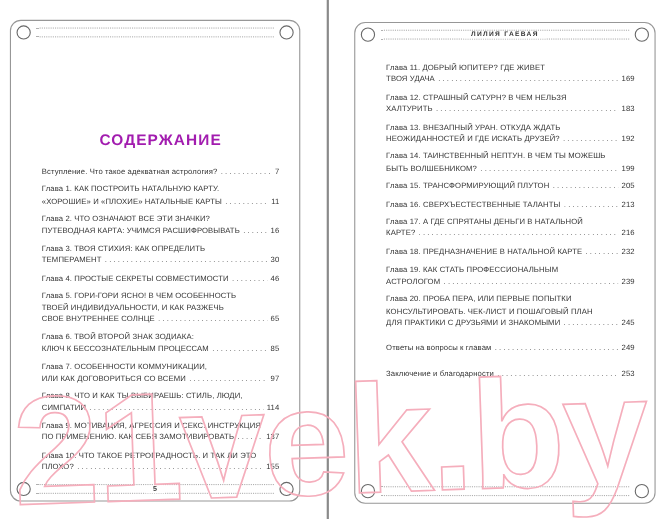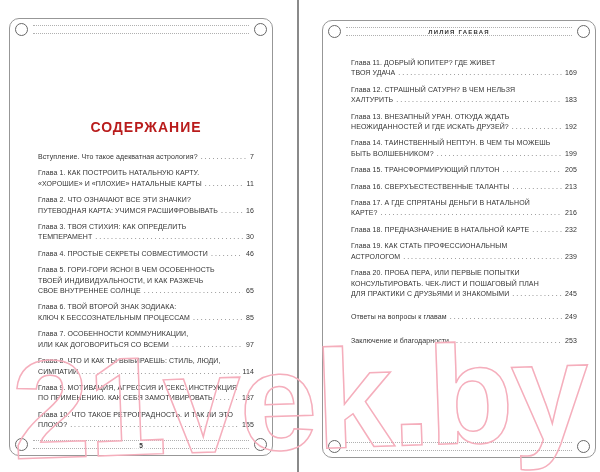--- a/index.html
+++ b/index.html
@@ -43,21 +43,21 @@
   }
   .strip-label.folio{font-size:6.5px;font-weight:600;letter-spacing:0;}
 
   
   .content{
     position:absolute;left:0;right:0;top:0;bottom:0;
     padding:0 18px 0 28px;box-sizing:border-box;
   }
   .book-title{
     margin-top:100px;margin-bottom:17px;text-align:center;
-    font-size:14px;font-weight:bold;letter-spacing:1px;color:#b91c1c;
+    font-size:14px;font-weight:bold;letter-spacing:1px;color:#a21caf;
   }
   .page-right .toc{margin-top:37px;}
   .toc{color:#333;}
   .entry{margin-top:6px;}
   .entry:first-child{margin-top:0;}
   .entry.gap-top{margin-top:13px;}
   .line{
     font-size:7px;line-height:10.4px;letter-spacing:0.1px;
     white-space:nowrap;color:#333;
   }

